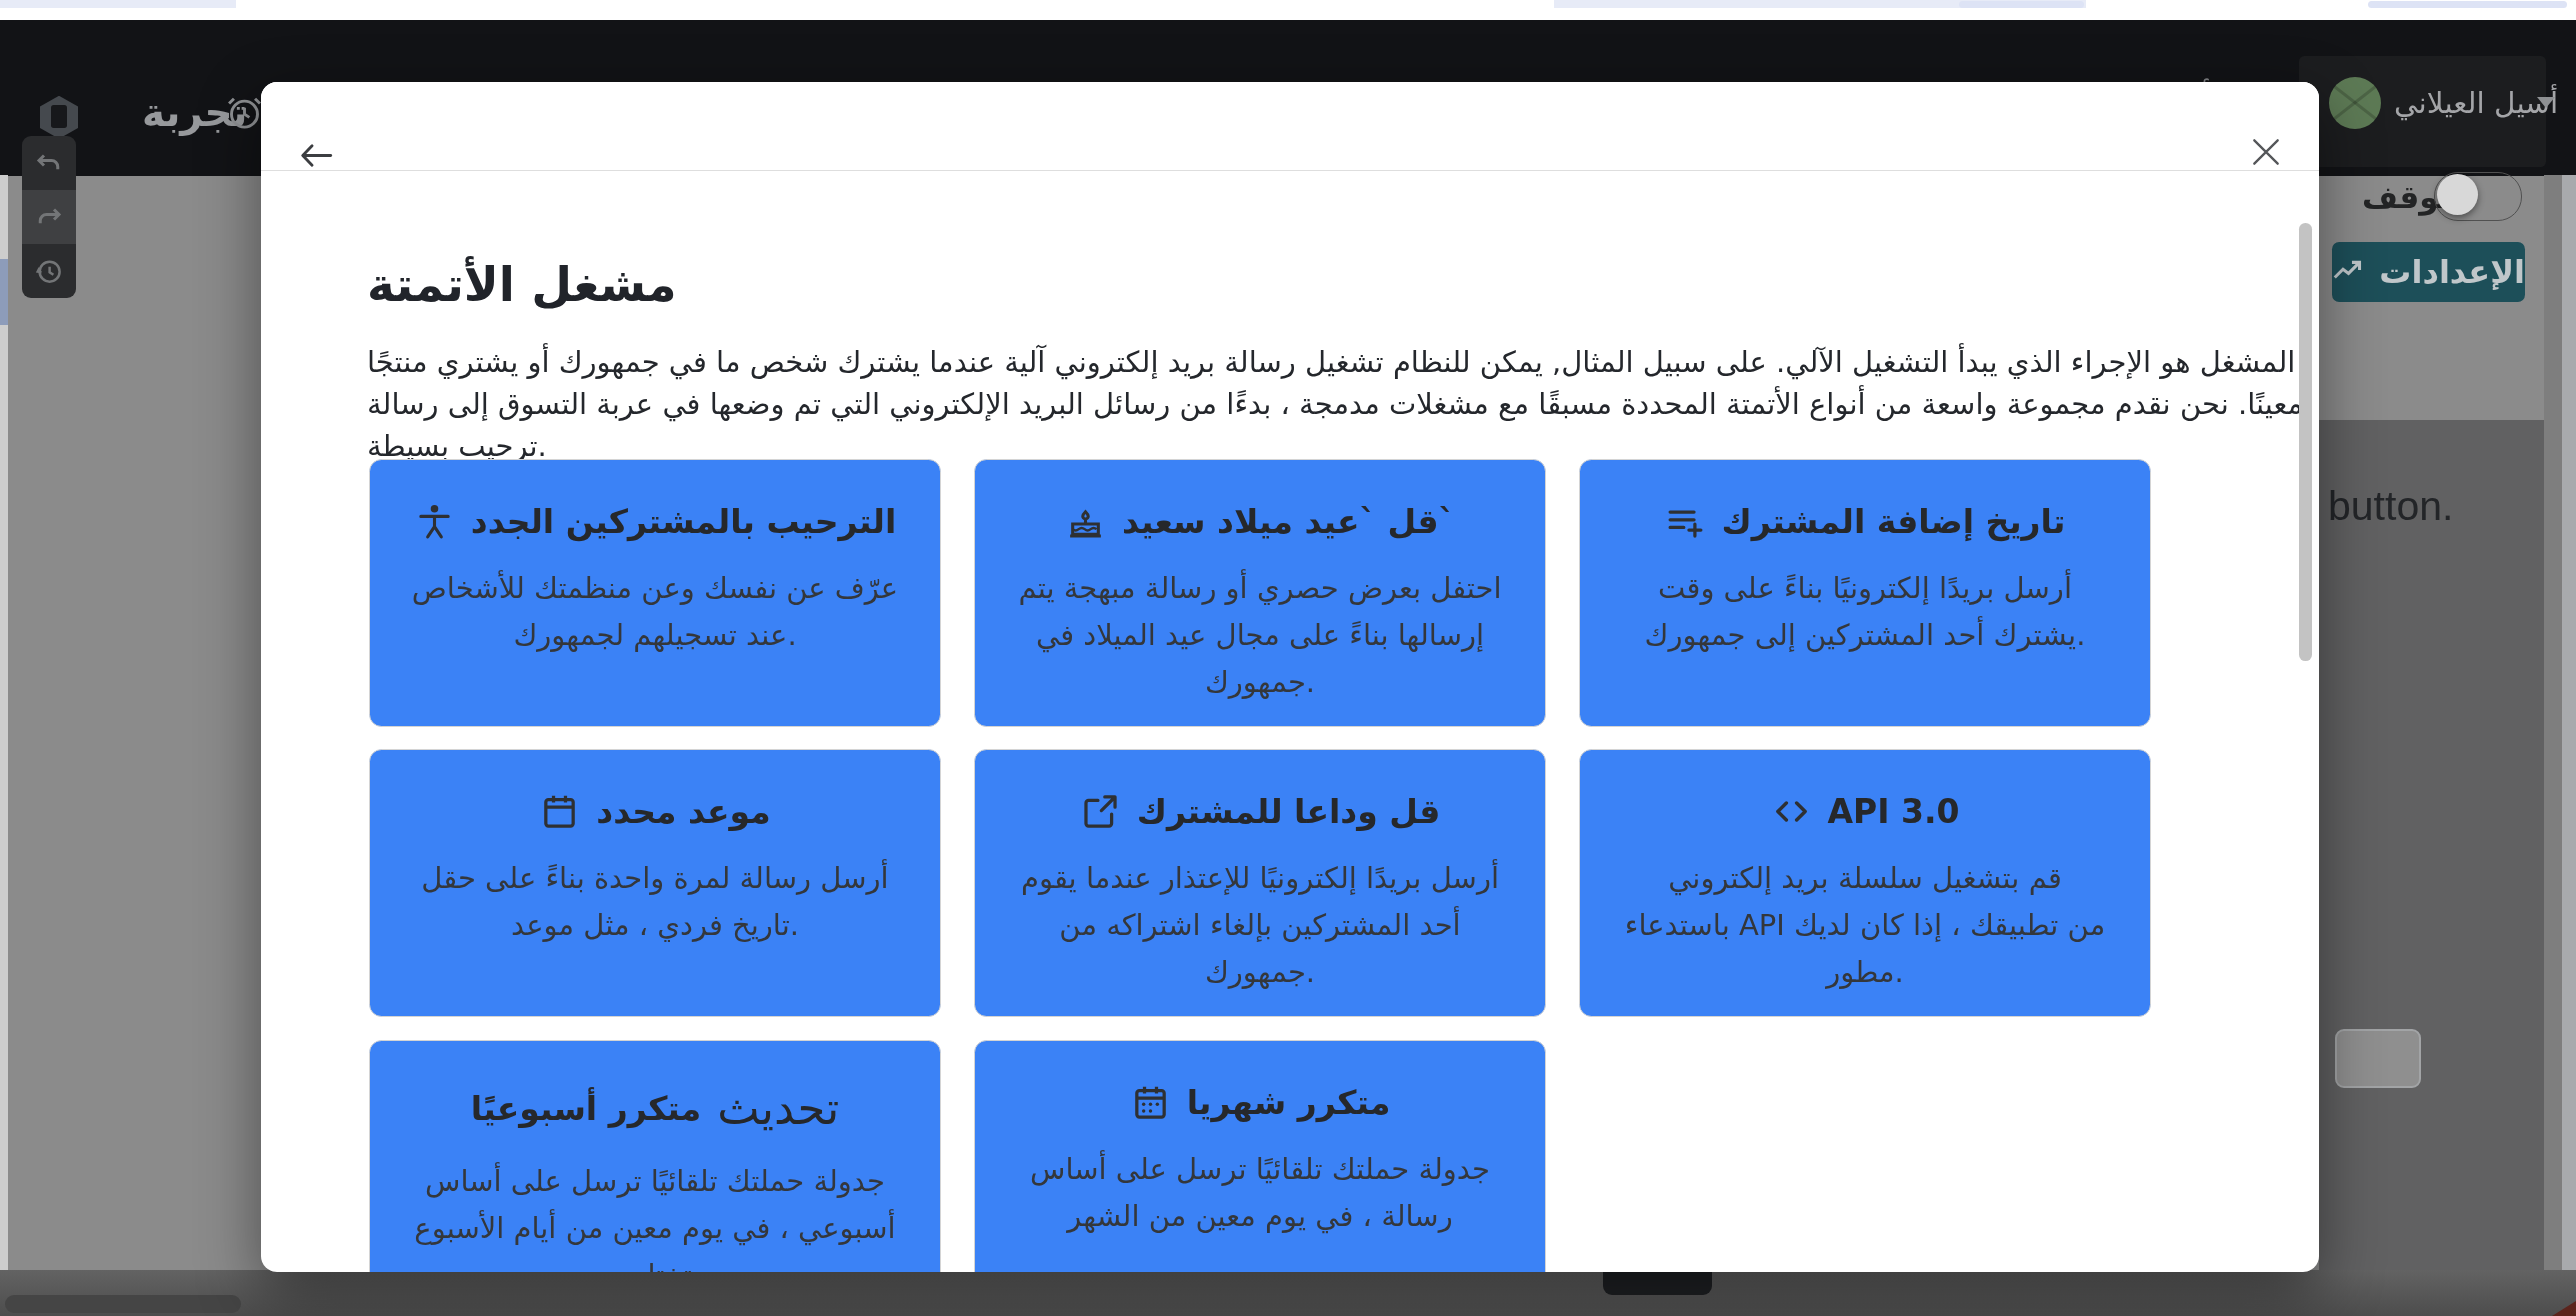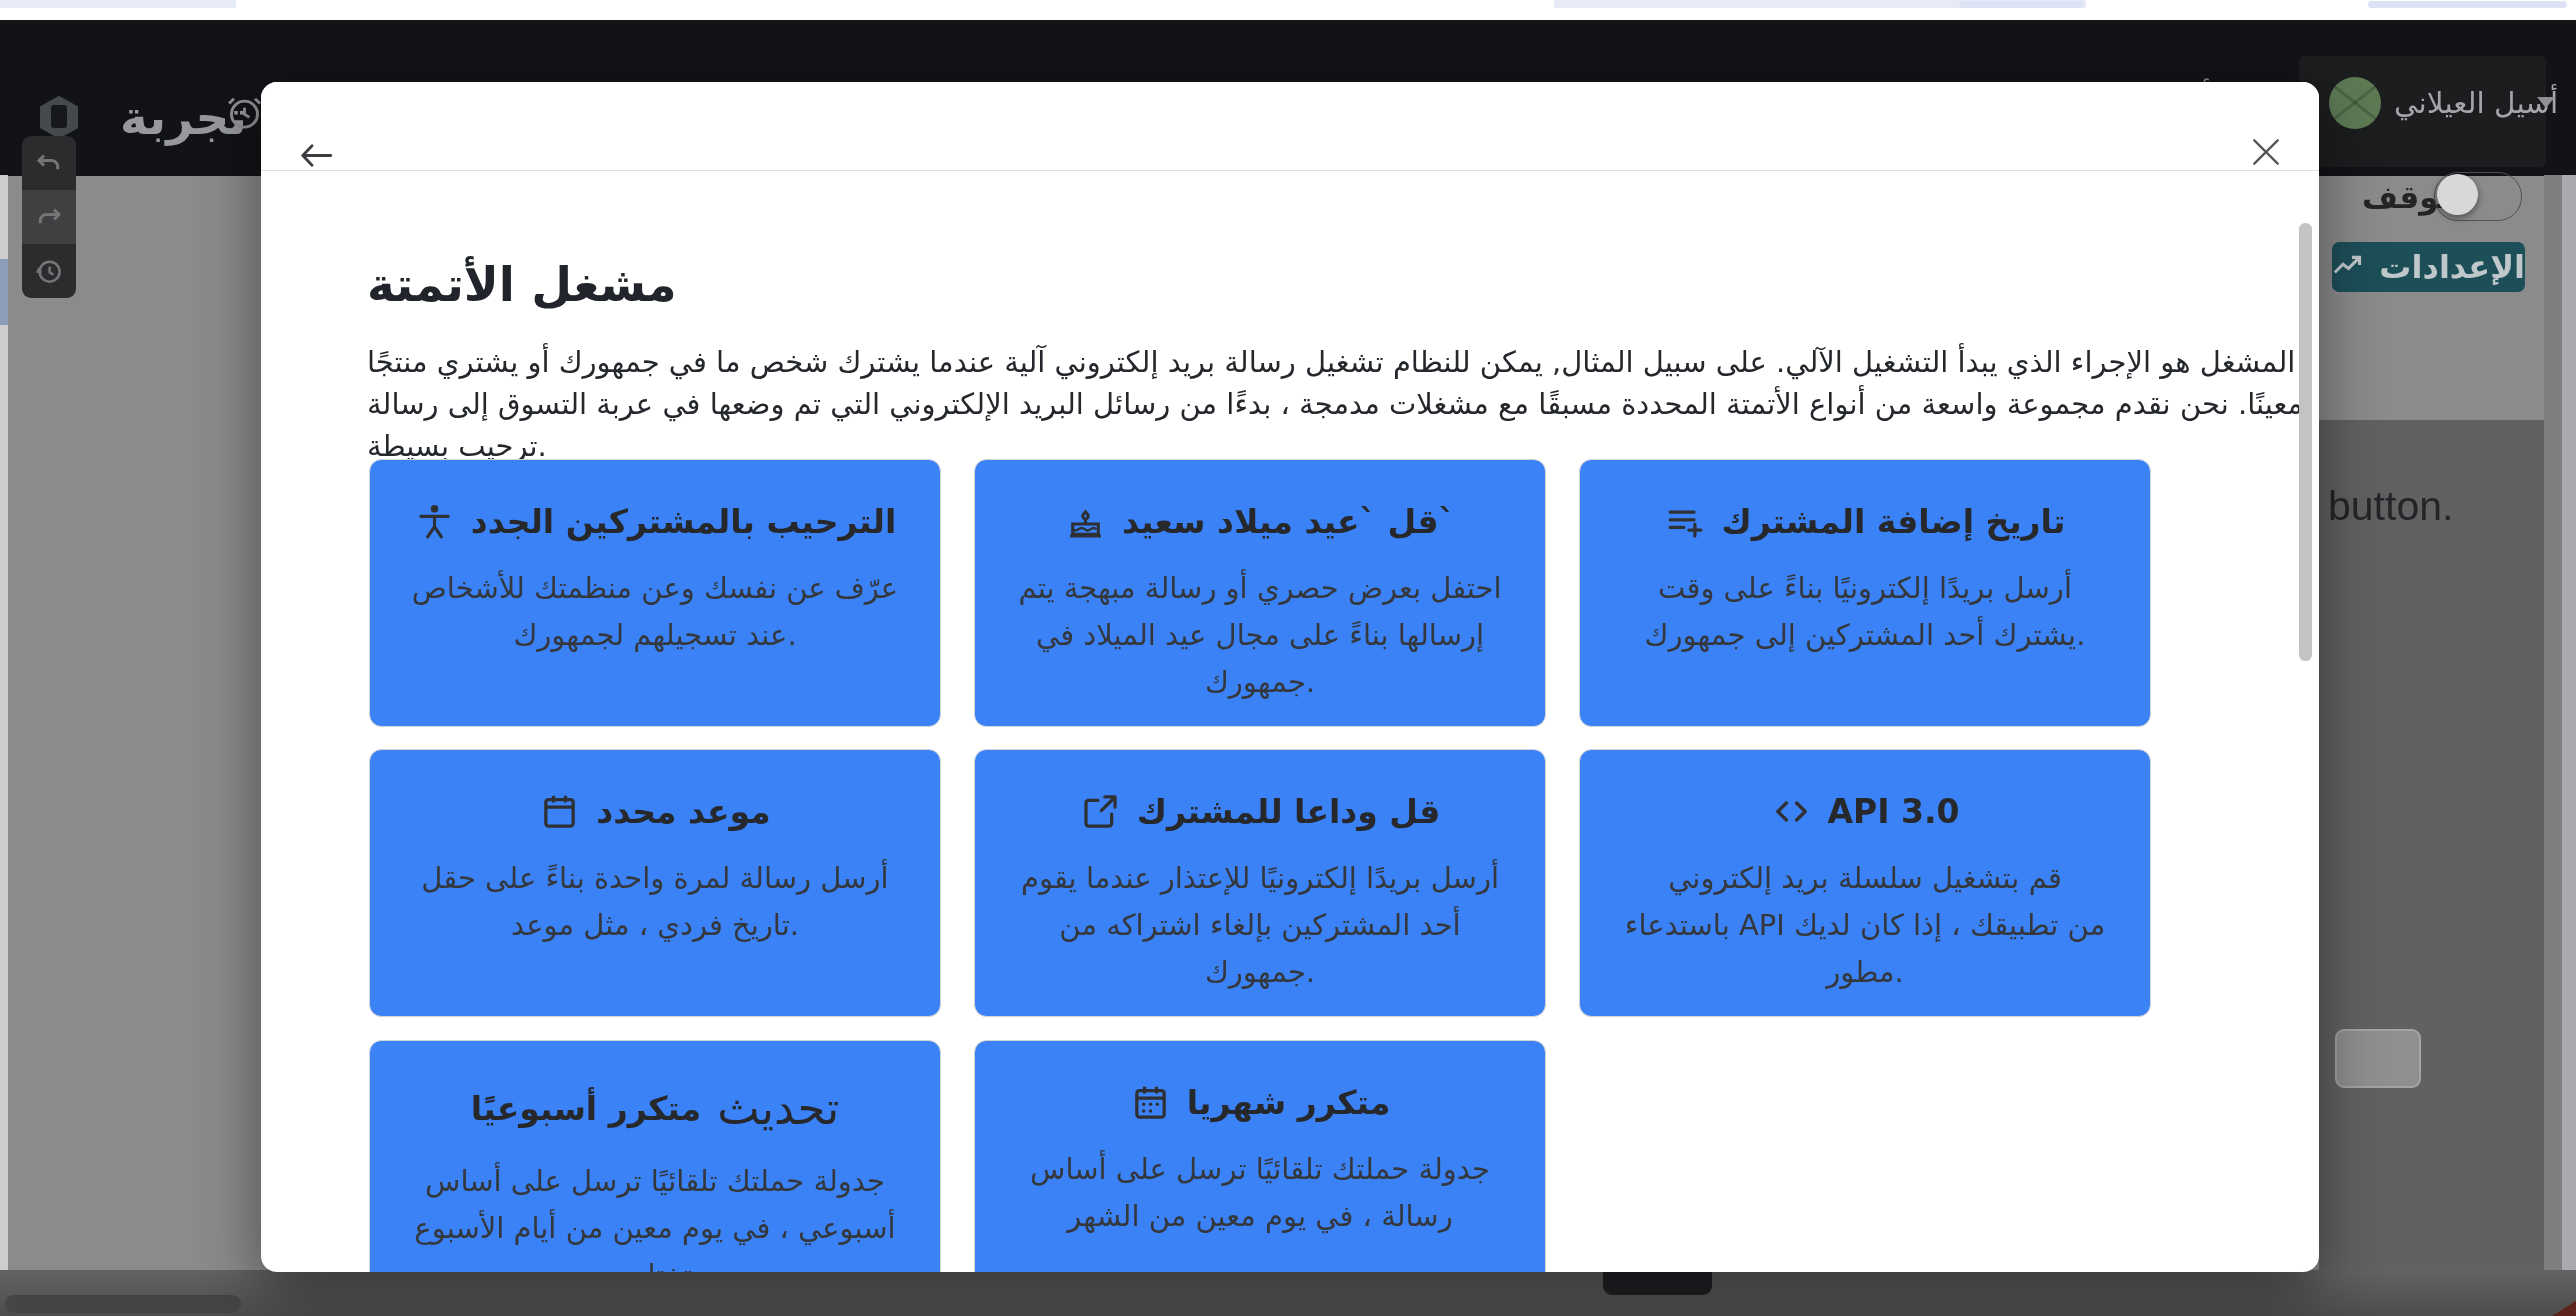--- a/index.html
+++ b/index.html
@@ -13,21 +13,21 @@
   
   .browser-strip{left:0;top:0;width:2576px;height:19.7px;background:#ffffff;}
   .pale{background:#e7ebf7;position:absolute;top:0;height:8px;}
   .pale-pill{background:#dde3f5;position:absolute;top:0.9px;height:7.2px;border-radius:3.6px;}
 
   
   .topbar{left:0;top:19.7px;width:2576px;height:156px;background:#121316;}
   .hexagon{left:40px;top:76px;width:38px;height:43px;background:#45494e;
     clip-path:polygon(50% 0,100% 25%,100% 75%,50% 100%,0 75%,0 25%);}
   .hexagon-inner{left:10.7px;top:9.8px;width:16px;height:23px;background:#17181b;border-radius:2.7px;position:absolute;}
-  .workspace-title{left:120px;top:70px;font-size:47px;font-weight:600;color:#97999c;text-align:right;}
+  .workspace-title{left:142px;top:70px;font-size:39px;font-weight:600;color:#97999c;text-align:right;}
   .clock-icon{left:225px;top:73px;}
   .bg-tab{left:2104px;top:59px;display:flex;align-items:center;gap:12.5px;color:#808285;font-size:34px;}
   .user-chip{left:2318px;top:55px;width:247px;height:111px;background:#1c1d1f;border-radius:5.4px;}
   .avatar{left:2329px;top:77px;width:52px;height:52px;border-radius:50%;background:#5d7a55;overflow:hidden;}
   .avatar:before,.avatar:after{content:"";position:absolute;left:-7.2px;top:24px;width:66px;height:2.7px;background:rgba(0,0,0,.18);}
   .avatar:before{transform:rotate(38deg);} .avatar:after{transform:rotate(-38deg);}
   .user-name{left:2394px;top:86px;font-size:29.5px;color:#a4a5a8;}
   .caret-down{left:2537px;top:97px;width:0;height:0;border-left:9.8px solid transparent;border-right:9.8px solid transparent;border-top:11.6px solid #8e9093;}
 
   
@@ -37,21 +37,21 @@
   .tool-btn{width:54px;height:54px;display:flex;align-items:center;justify-content:center;}
   .tool-btn.t1{background:#2b2c2e;border-radius:9px 9px 0 0;}
   .tool-btn.t2{background:#3f4042;}
   .tool-btn.t3{background:#2b2c2e;border-radius:0 0 9px 9px;}
 
   .right-dark-panel{left:2319px;top:420px;width:225px;height:850px;background:#616162;}
   .hint-text{left:2328px;top:483px;font-size:41px;color:#232528;font-family:"Liberation Sans",sans-serif;}
   .toggle-label{left:2362px;top:179px;font-size:31px;color:#232425;font-weight:600;}
   .toggle{left:2434px;top:172px;width:86px;height:47px;border:1.8px solid #515151;border-radius:24px;}
   .toggle-knob{position:absolute;left:1.8px;top:0.9px;width:41px;height:41px;border-radius:50%;background:#d8d8d8;box-shadow:0 2.7px 7.2px rgba(0,0,0,.45);}
-  .settings-btn{left:2332px;top:242px;width:193px;height:50px;background:#1d4f59;border-radius:7.2px;display:flex;align-items:center;justify-content:center;gap:14.3px;color:#c0c7ca;font-size:32px;font-weight:600;}
+  .settings-btn{left:2332px;top:242px;width:193px;height:60px;background:#1d4f59;border-radius:7.2px;display:flex;align-items:center;justify-content:center;gap:14.3px;color:#c0c7ca;font-size:32px;font-weight:600;}
   .outlined-box{left:2335px;top:1029px;width:82px;height:55px;border:2.7px solid #a2a4a6;border-radius:9px;background:#8f8f8f;}
   .right-scroll-strip{left:2544px;top:175px;width:32px;height:1095px;background:#7e7e7e;}
   .right-scroll-inner{left:2562px;top:175px;width:14.3px;height:1095px;background:#a8aaad;}
 
   .bottom-strip{left:0;top:1270px;width:2576px;height:47px;background:linear-gradient(#636363,#4c4c4c);}
   .bottom-pill{left:5.4px;top:1295px;width:236px;height:18px;background:#454545;border-radius:9px;}
   .bottom-dark-btn{left:1603px;top:1271px;width:109px;height:24px;background:#1f2124;border-radius:0 0 9px 9px;}
   .red-corner{left:2552px;top:1301px;width:24px;height:15px;background:#5c241c;clip-path:polygon(100% 0,100% 100%,0 100%);}
 
   

